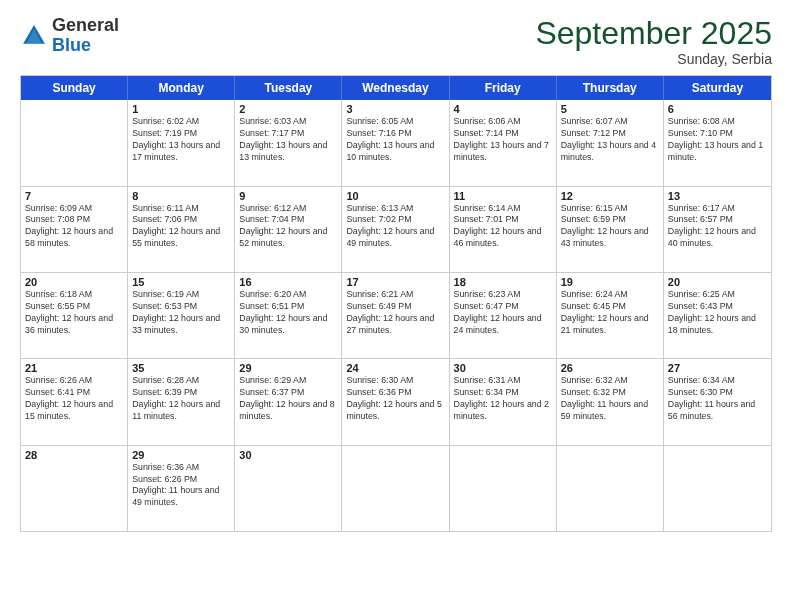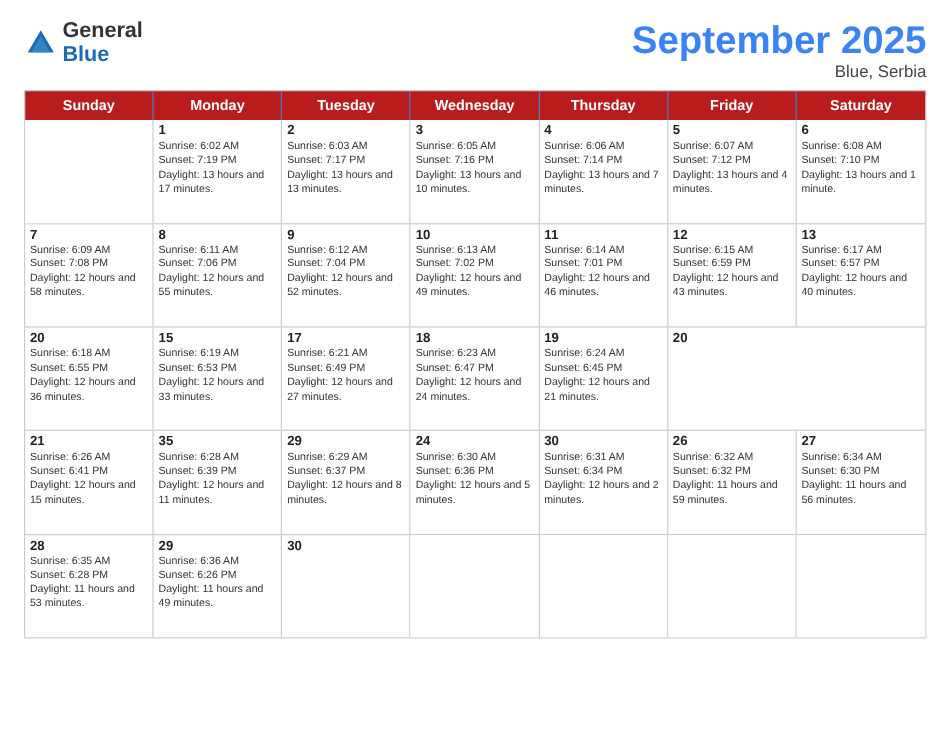--- a/index.html
+++ b/index.html
@@ -37,38 +37,38 @@
     .logo-blue { color: #1a6bb5; }
     .logo-icon {
       width: 28px;
       height: 28px;
     }
     .title-block {
       text-align: right;
     }
     .main-title {
       font-size: 32px;
-      font-weight: bold;
-      color: #3b82f6;
+      font-weight: normal;
+      color: #14532d;
       line-height: 1.1;
     }
     .subtitle {
       font-size: 14px;
       color: #444;
     }
     .calendar {
       flex: 1;
       display: flex;
       flex-direction: column;
       border: 1px solid #ccc;
     }
     .calendar-header {
       display: grid;
       grid-template-columns: repeat(7, 1fr);
-      background: #b91c1c;
+      background: #1d4ed8;
     }
     .cal-head {
       color: #fff;
       font-size: 12px;
       font-weight: bold;
       padding: 5px 4px;
       text-align: center;
       border-right: 1px solid #4a7ccc;
     }
     .cal-head:last-child { border-right: none; }
@@ -117,32 +117,32 @@
         <polygon points="18,4 32,28 4,28" fill="#1a6bb5"></polygon>
         <polygon points="18,10 28,28 8,28" fill="#4a9fd4" opacity="0.5"></polygon>
       </svg>
       <div class="logo-text">
         <span class="logo-general">General</span><br>
         <span class="logo-blue">Blue</span>
       </div>
     </div>
     <div class="title-block">
       <div class="main-title">September 2025</div>
-      <div class="subtitle">Blue, Serbia</div>
+      <div class="subtitle">Sunday, Serbia</div>
     </div>
   </div>
 
   <div class="calendar">
     <div class="calendar-header">
       <div class="cal-head">Sunday</div>
       <div class="cal-head">Monday</div>
       <div class="cal-head">Tuesday</div>
       <div class="cal-head">Wednesday</div>
+      <div class="cal-head">Friday</div>
       <div class="cal-head">Thursday</div>
-      <div class="cal-head">Friday</div>
       <div class="cal-head">Saturday</div>
     </div>
     <div class="calendar-body" id="cal-body">
     <div class="cal-row">
           <div class="cal-cell empty"></div>
           <div class="cal-cell"><span class="day-num">1</span><span class="cell-text">Sunrise: 6:02 AM<br>Sunset: 7:19 PM<br>Daylight: 13 hours and 17 minutes.</span></div>
           <div class="cal-cell"><span class="day-num">2</span><span class="cell-text">Sunrise: 6:03 AM<br>Sunset: 7:17 PM<br>Daylight: 13 hours and 13 minutes.</span></div>
           <div class="cal-cell"><span class="day-num">3</span><span class="cell-text">Sunrise: 6:05 AM<br>Sunset: 7:16 PM<br>Daylight: 13 hours and 10 minutes.</span></div>
           <div class="cal-cell"><span class="day-num">4</span><span class="cell-text">Sunrise: 6:06 AM<br>Sunset: 7:14 PM<br>Daylight: 13 hours and 7 minutes.</span></div>
           <div class="cal-cell"><span class="day-num">5</span><span class="cell-text">Sunrise: 6:07 AM<br>Sunset: 7:12 PM<br>Daylight: 13 hours and 4 minutes.</span></div>
@@ -153,36 +153,37 @@
           <div class="cal-cell"><span class="day-num">8</span><span class="cell-text">Sunrise: 6:11 AM<br>Sunset: 7:06 PM<br>Daylight: 12 hours and 55 minutes.</span></div>
           <div class="cal-cell"><span class="day-num">9</span><span class="cell-text">Sunrise: 6:12 AM<br>Sunset: 7:04 PM<br>Daylight: 12 hours and 52 minutes.</span></div>
           <div class="cal-cell"><span class="day-num">10</span><span class="cell-text">Sunrise: 6:13 AM<br>Sunset: 7:02 PM<br>Daylight: 12 hours and 49 minutes.</span></div>
           <div class="cal-cell"><span class="day-num">11</span><span class="cell-text">Sunrise: 6:14 AM<br>Sunset: 7:01 PM<br>Daylight: 12 hours and 46 minutes.</span></div>
           <div class="cal-cell"><span class="day-num">12</span><span class="cell-text">Sunrise: 6:15 AM<br>Sunset: 6:59 PM<br>Daylight: 12 hours and 43 minutes.</span></div>
           <div class="cal-cell"><span class="day-num">13</span><span class="cell-text">Sunrise: 6:17 AM<br>Sunset: 6:57 PM<br>Daylight: 12 hours and 40 minutes.</span></div>
         </div>
         <div class="cal-row">
           <div class="cal-cell"><span class="day-num">20</span><span class="cell-text">Sunrise: 6:18 AM<br>Sunset: 6:55 PM<br>Daylight: 12 hours and 36 minutes.</span></div>
           <div class="cal-cell"><span class="day-num">15</span><span class="cell-text">Sunrise: 6:19 AM<br>Sunset: 6:53 PM<br>Daylight: 12 hours and 33 minutes.</span></div>
+          <div class="cal-cell"><span class="day-num">16</span><span class="cell-text">Sunrise: 6:20 AM<br>Sunset: 6:51 PM<br>Daylight: 12 hours and 30 minutes.</span></div>
           <div class="cal-cell"><span class="day-num">17</span><span class="cell-text">Sunrise: 6:21 AM<br>Sunset: 6:49 PM<br>Daylight: 12 hours and 27 minutes.</span></div>
           <div class="cal-cell"><span class="day-num">18</span><span class="cell-text">Sunrise: 6:23 AM<br>Sunset: 6:47 PM<br>Daylight: 12 hours and 24 minutes.</span></div>
           <div class="cal-cell"><span class="day-num">19</span><span class="cell-text">Sunrise: 6:24 AM<br>Sunset: 6:45 PM<br>Daylight: 12 hours and 21 minutes.</span></div>
-          <div class="cal-cell"><span class="day-num">20</span></div>
+          <div class="cal-cell"><span class="day-num">20</span><span class="cell-text">Sunrise: 6:25 AM<br>Sunset: 6:43 PM<br>Daylight: 12 hours and 18 minutes.</span></div>
         </div>
         <div class="cal-row">
           <div class="cal-cell"><span class="day-num">21</span><span class="cell-text">Sunrise: 6:26 AM<br>Sunset: 6:41 PM<br>Daylight: 12 hours and 15 minutes.</span></div>
           <div class="cal-cell"><span class="day-num">35</span><span class="cell-text">Sunrise: 6:28 AM<br>Sunset: 6:39 PM<br>Daylight: 12 hours and 11 minutes.</span></div>
           <div class="cal-cell"><span class="day-num">29</span><span class="cell-text">Sunrise: 6:29 AM<br>Sunset: 6:37 PM<br>Daylight: 12 hours and 8 minutes.</span></div>
           <div class="cal-cell"><span class="day-num">24</span><span class="cell-text">Sunrise: 6:30 AM<br>Sunset: 6:36 PM<br>Daylight: 12 hours and 5 minutes.</span></div>
           <div class="cal-cell"><span class="day-num">30</span><span class="cell-text">Sunrise: 6:31 AM<br>Sunset: 6:34 PM<br>Daylight: 12 hours and 2 minutes.</span></div>
           <div class="cal-cell"><span class="day-num">26</span><span class="cell-text">Sunrise: 6:32 AM<br>Sunset: 6:32 PM<br>Daylight: 11 hours and 59 minutes.</span></div>
           <div class="cal-cell"><span class="day-num">27</span><span class="cell-text">Sunrise: 6:34 AM<br>Sunset: 6:30 PM<br>Daylight: 11 hours and 56 minutes.</span></div>
         </div>
         <div class="cal-row">
-          <div class="cal-cell"><span class="day-num">28</span><span class="cell-text">Sunrise: 6:35 AM<br>Sunset: 6:28 PM<br>Daylight: 11 hours and 53 minutes.</span></div>
+          <div class="cal-cell"><span class="day-num">28</span></div>
           <div class="cal-cell"><span class="day-num">29</span><span class="cell-text">Sunrise: 6:36 AM<br>Sunset: 6:26 PM<br>Daylight: 11 hours and 49 minutes.</span></div>
           <div class="cal-cell"><span class="day-num">30</span></div>
           <div class="cal-cell empty"></div>
           <div class="cal-cell empty"></div>
           <div class="cal-cell empty"></div>
           <div class="cal-cell empty"></div>
         </div>
       </div>
   </div>
 </div>

